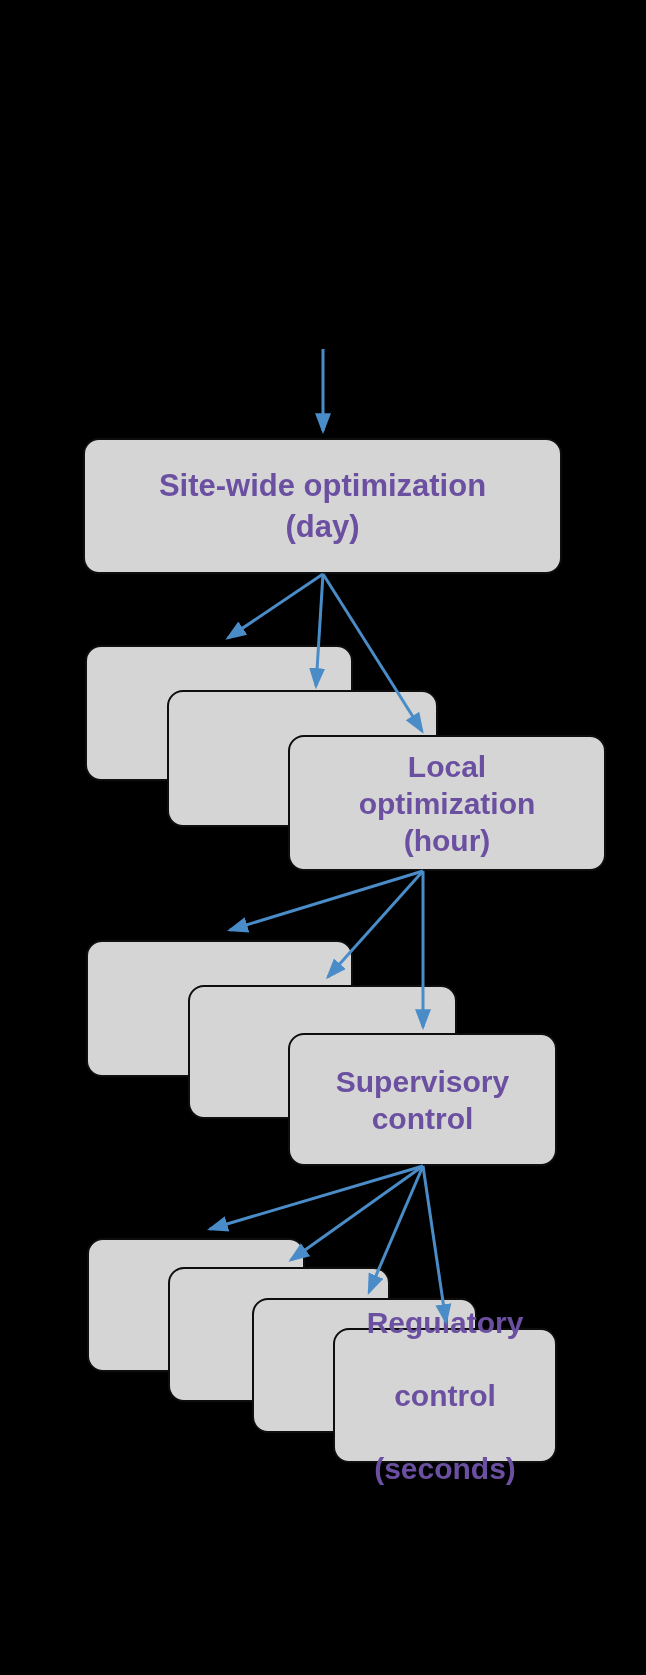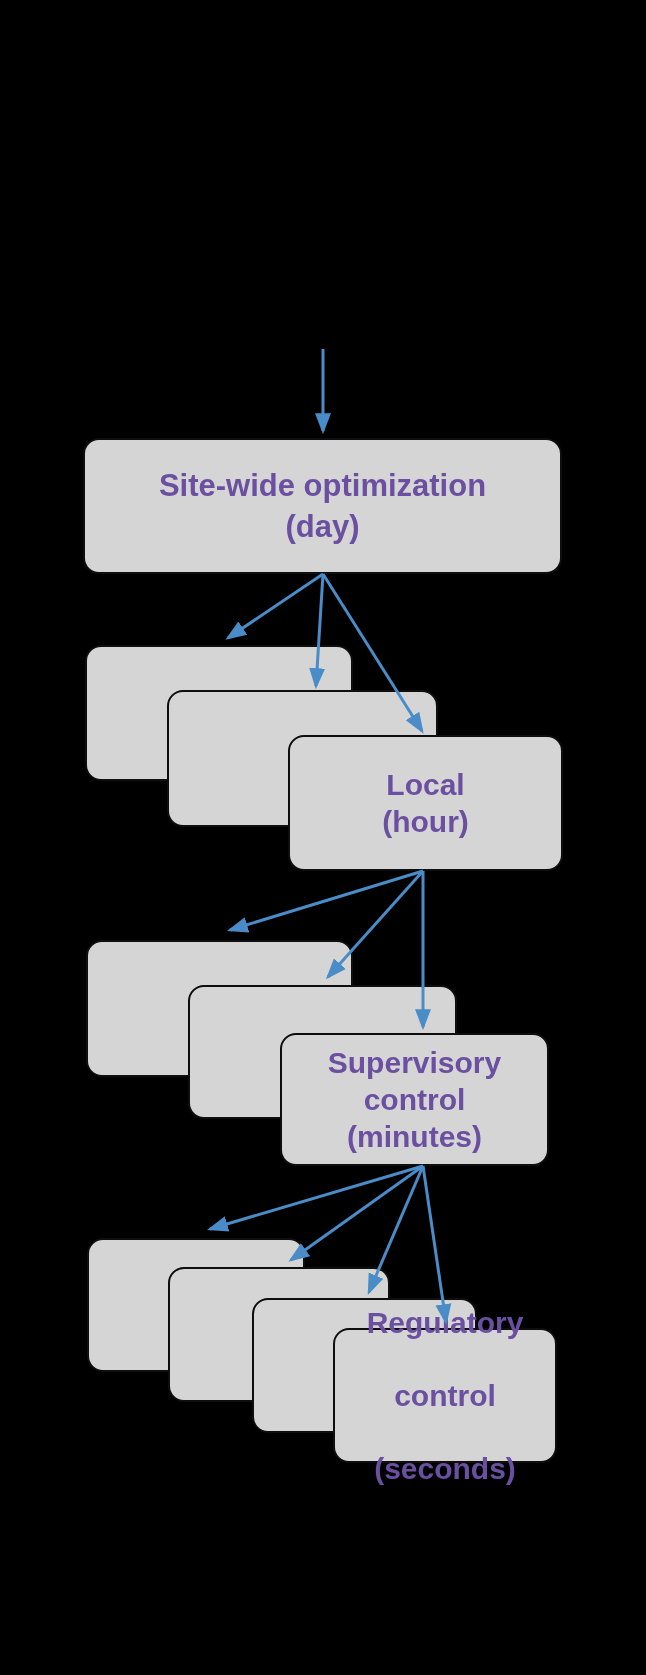--- a/index.html
+++ b/index.html
@@ -47,31 +47,31 @@
 <div class="canvas">
 
 
   <div class="box lbl2" style="left:83px; top:438px; width:479px; height:136px;">
     <span>Site-wide optimization</span>
     <span>(day)</span>
   </div>
 
   <div class="box" style="left:85px; top:645px; width:268px; height:136px;"></div>
   <div class="box" style="left:167px; top:690px; width:271px; height:137px;"></div>
-  <div class="box lbl3" style="left:288px; top:735px; width:275px; height:136px;">
+  <div class="box lbl3" style="left:288px; top:735px; width:318px; height:136px;">
     <span>Local</span>
+    <span>optimization</span>
     <span>(hour)</span>
   </div>
 
   <div class="box" style="left:86px; top:940px; width:267px; height:137px;"></div>
   <div class="box" style="left:188px; top:985px; width:269px; height:134px;"></div>
-  <div class="box lbl3" style="left:280px; top:1033px; width:269px; height:133px;">
+  <div class="box lbl3" style="left:288px; top:1033px; width:269px; height:133px;">
     <span>Supervisory</span>
     <span>control</span>
-    <span>(minutes)</span>
   </div>
 
   <div class="box" style="left:87px; top:1238px; width:218px; height:134px;"></div>
   <div class="box" style="left:168px; top:1267px; width:222px; height:135px;"></div>
   <div class="box" style="left:252px; top:1298px; width:225px; height:135px;"></div>
   <div class="box lbl3" style="left:333px; top:1328px; width:224px; height:135px;gap:36px;">
     <span>Regulatory</span>
     <span>control</span>
     <span>(seconds)</span>
   </div>

